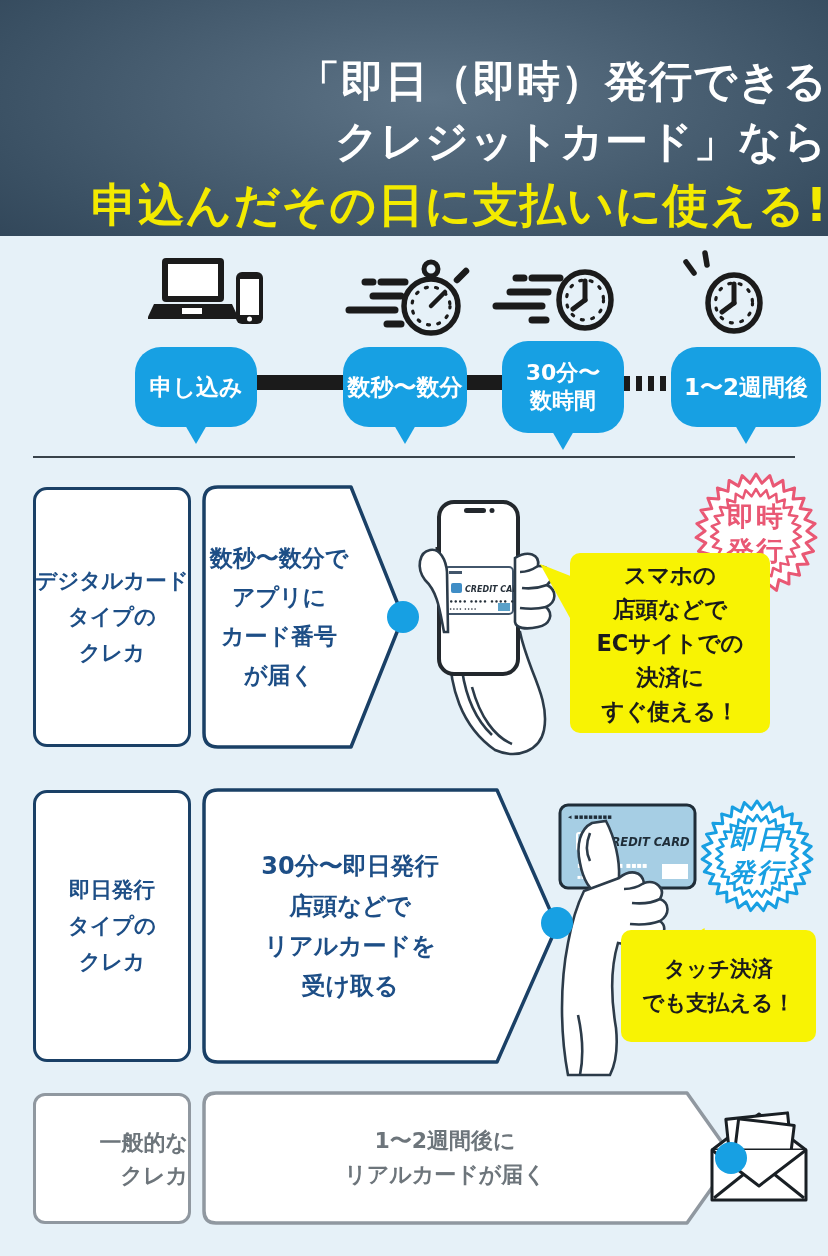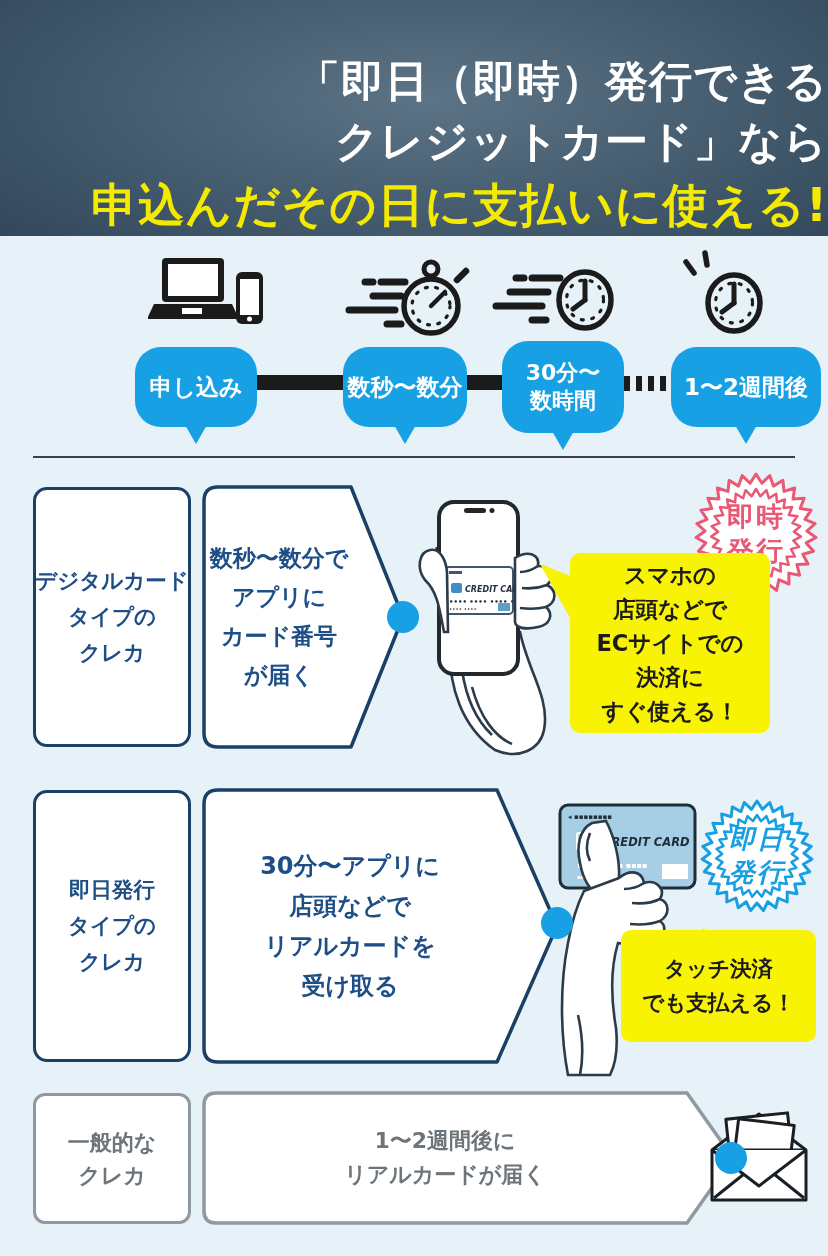--- a/index.html
+++ b/index.html
@@ -31,21 +31,21 @@
   }
   .tl-label{font-size:23px;line-height:28px;white-space:nowrap;}
   .connector{position:absolute;height:15px;background:var(--black);}
   .connector.dashed{background:repeating-linear-gradient(90deg,var(--black) 0 6px,transparent 6px 12px);}
   .divider{position:absolute;left:33px;top:456px;width:762px;height:2px;background:#39434b;}
   
   .typebox{
     position:absolute;background:#fff;border:3.5px solid var(--navy);border-radius:14px;
     display:flex;flex-direction:column;align-items:center;justify-content:center;box-sizing:border-box;
   }
-  .typebox.gray{border-color:var(--gray_border);}
+  .typebox.gray{border-color:var(--gray_border);align-items:flex-end;}
   .typebox .line{font-size:21.5px;font-weight:bold;color:var(--navy_text);line-height:36px;white-space:nowrap;}
   .typebox.gray .line{color:var(--gray_text);font-size:22px;line-height:33px;}
   .arrowbox{position:absolute;}
   .steptext{position:absolute;display:flex;flex-direction:column;align-items:center;}
   .steptext .line{font-size:23px;font-weight:bold;color:var(--navy_text);line-height:39px;white-space:nowrap;}
   .steptext.gray .line{color:var(--gray_text);font-size:22px;line-height:34px;}
   .dot{position:absolute;width:32px;height:32px;border-radius:50%;background:var(--accent_blue);}
   
   .badge-text{
     position:absolute;display:flex;flex-direction:column;align-items:center;justify-content:center;
@@ -208,21 +208,21 @@
   <div class="typebox" style="left:33px;top:790px;width:158px;height:272px">
     <div class="line">即日発行</div>
     <div class="line">タイプの</div>
     <div class="line">クレカ</div>
   </div>
 
   <svg class="arrowbox" style="left:201px;top:788px" width="362" height="276" viewBox="0 0 362 276">
     <path d="M17 2 H296 L356 138 L296 274 H17 Q3 274 3 260 V16 Q3 2 17 2 Z" fill="#ffffff" stroke="#1a4066" stroke-width="3.5" stroke-linejoin="round"></path>
   </svg>
   <div class="steptext" style="left:215px;top:846px;width:270px">
-    <div class="line" style="font-size:24px;line-height:40px">30分〜アプリに</div>
+    <div class="line" style="font-size:24px;line-height:40px">30分〜即日発行</div>
     <div class="line" style="font-size:24px;line-height:40px">店頭などで</div>
     <div class="line" style="font-size:24px;line-height:40px">リアルカードを</div>
     <div class="line" style="font-size:24px;line-height:40px">受け取る</div>
   </div>
 
   <svg style="position:absolute;left:520px;top:793px" width="210" height="285" viewBox="0 0 210 285">
     <rect x="40" y="12" width="135" height="83" rx="8" fill="#a6cee4" stroke="#1f2d38" stroke-width="3"></rect>
     <text x="48" y="26" font-size="7" font-weight="bold" fill="#1f2d38">◂ ▪▪▪▪▪▪▪▪</text>
     <rect x="57" y="40" width="20" height="17" rx="2" fill="none" stroke="#ffffff" stroke-width="2"></rect>
     <path d="M63 40 V57 M71 40 V57" stroke="#ffffff" stroke-width="1.4"></path>

